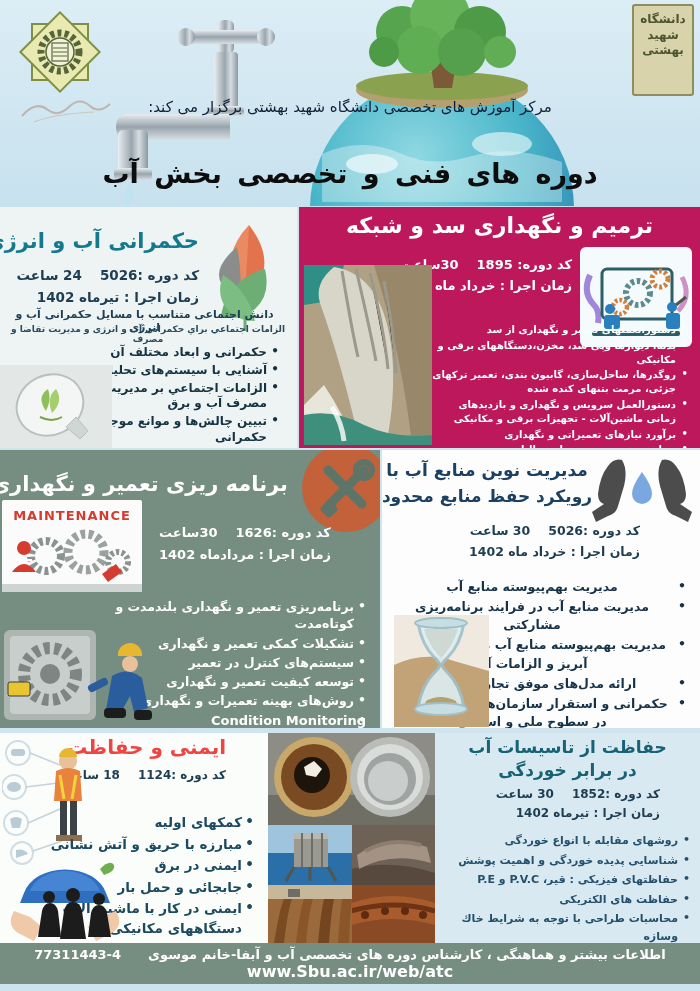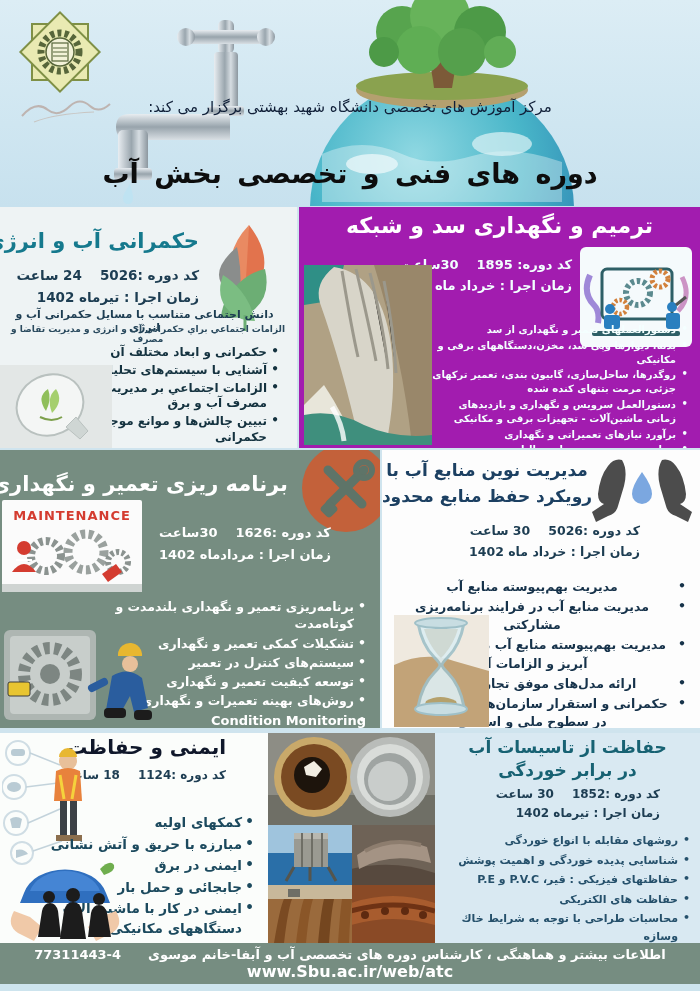--- a/index.html
+++ b/index.html
@@ -21,21 +21,21 @@
   
   .card-gov{left:0;top:207px;width:297px;height:241px;background:#eef3f4;}
   .card-gov .title{position:absolute;top:22px;right:98px;font-size:21px;font-weight:bold;color:#15798d;white-space:nowrap;}
   .card-gov .meta{position:absolute;top:58px;right:98px;color:#1d3d52;font-size:13.5px;font-weight:bold;line-height:1.6;text-align:right;}
   .meta .row{display:flex;gap:18px;justify-content:flex-start;}
   .card-gov .sub1{position:absolute;top:101px;right:20px;width:265px;font-size:11px;font-weight:bold;color:#1d3d52;text-align:center;}
   .card-gov .sub2{position:absolute;top:117px;right:8px;width:282px;font-size:9px;font-weight:bold;color:#2a4a5e;text-align:center;}
   .card-gov ul.b{position:absolute;top:138px;right:18px;width:262px;font-size:12px;font-weight:bold;color:#14323f;line-height:1.32;text-align:right;}
 
   
-  .card-dam{right:0;top:207px;width:401px;height:241px;background:#a21caf;}
+  .card-dam{right:0;top:207px;width:401px;height:241px;background:#be185d;}
   .card-dam .title{position:absolute;top:6px;left:0;width:100%;text-align:center;font-size:22px;font-weight:bold;color:#ffffff;}
   .card-dam .meta{position:absolute;top:48px;right:128px;color:#f2ffff;font-size:13px;font-weight:bold;line-height:1.6;text-align:right;}
   .card-dam ul.b{position:absolute;top:116px;right:12px;width:262px;font-size:10px;font-weight:bold;color:#f4ffff;line-height:1.38;text-align:right;}
   .illus-box{position:absolute;top:40px;right:8px;width:112px;height:100px;background:#f5fafc;border-radius:6px;}
 
   
   .card-mnt{left:0;top:450px;width:380px;height:278px;background:#768d81;}
   .card-mnt .title{position:absolute;top:22px;right:92px;font-size:21px;font-weight:bold;color:#ffffff;white-space:nowrap;}
   .card-mnt .meta{position:absolute;top:72px;right:20px;width:230px;color:#ffffff;font-size:13px;font-weight:bold;line-height:1.7;text-align:center;}
   .card-mnt ul.b{position:absolute;top:148px;right:14px;width:270px;font-size:12.5px;font-weight:bold;color:#ffffff;line-height:1.38;text-align:right;}
@@ -45,21 +45,21 @@
   .mnt-box .cap{position:absolute;top:8px;left:0;width:100%;text-align:center;color:#d43c30;font-weight:bold;font-size:13px;letter-spacing:1px;direction:ltr;}
 
   
   .card-res{right:0;top:450px;width:318px;height:278px;background:#fdfdfd;}
   .card-res .title{position:absolute;top:8px;right:108px;font-size:17px;font-weight:bold;color:#1c4062;text-align:center;line-height:1.5;white-space:nowrap;}
   .card-res .meta{position:absolute;top:70px;right:60px;color:#1d3d52;font-size:12.5px;font-weight:bold;line-height:1.7;text-align:right;}
   .card-res ul.b{position:absolute;top:128px;right:14px;width:296px;font-size:12.5px;font-weight:bold;color:#16324a;line-height:1.45;text-align:center;}
 
   
   .card-saf{left:0;top:733px;width:268px;height:210px;background:#fbfdfb;}
-  .card-saf .title{position:absolute;top:2px;right:42px;font-size:20px;font-weight:bold;color:#0f172a;white-space:nowrap;}
+  .card-saf .title{position:absolute;top:2px;right:42px;font-size:20px;font-weight:bold;color:#ef4444;white-space:nowrap;}
   .card-saf .meta{position:absolute;top:33px;right:42px;color:#1d3d52;font-size:12px;font-weight:bold;line-height:1.6;text-align:right;}
   .card-saf ul.b{position:absolute;top:80px;right:14px;width:250px;font-size:13.5px;font-weight:bold;color:#1c4a5e;line-height:1.45;text-align:right;}
 
   
   .photo-strip{left:268px;top:733px;width:167px;height:210px;background:#9aa0a0;display:grid;grid-template-columns:1fr 1fr;grid-template-rows:92px 60px 58px;}
   .ph{position:relative;overflow:hidden;}
 
   
   .card-cor{right:0;top:733px;width:265px;height:210px;background:#d9e9f2;}
   .card-cor .title{position:absolute;top:3px;left:0;width:100%;text-align:center;font-size:17px;font-weight:bold;color:#176273;line-height:1.35;}
@@ -88,20 +88,23 @@
       <line x1="37" y1="40" x2="51" y2="40" stroke="#57663a" stroke-width="1"></line>
       <line x1="37" y1="44" x2="51" y2="44" stroke="#57663a" stroke-width="1"></line>
       <line x1="37" y1="48" x2="51" y2="48" stroke="#57663a" stroke-width="1"></line>
     </svg>
 
     <svg class="abs" style="left:14px;top:92px;" width="110" height="36" viewBox="0 0 110 36">
       <path d="M8 24 q14 -16 26 -6 q10 8 22 -4 q10 -9 20 0 q9 8 20 -2" fill="none" stroke="#b9a8a0" stroke-width="2" opacity="0.8"></path>
       <path d="M20 30 q20 -8 60 -10" fill="none" stroke="#c4b6ae" stroke-width="1.2" opacity="0.7"></path>
     </svg>
 
+    <div class="abs seal">
+      <span>دانشگاه شهید بهشتی</span>
+    </div>
 
     <svg class="abs" style="left:90px;top:18px;" width="215" height="188" viewBox="0 0 215 188">
       <defs>
         <linearGradient id="chrome" x1="0" y1="0" x2="1" y2="0">
           <stop offset="0" stop-color="#e8edf1"></stop>
             <stop offset=".45" stop-color="#9aa6ae"></stop>
           <stop offset=".7" stop-color="#d6dde2"></stop>
             <stop offset="1" stop-color="#8c979f"></stop>
         </linearGradient>
         <linearGradient id="chromeV" x1="0" y1="0" x2="0" y2="1">

